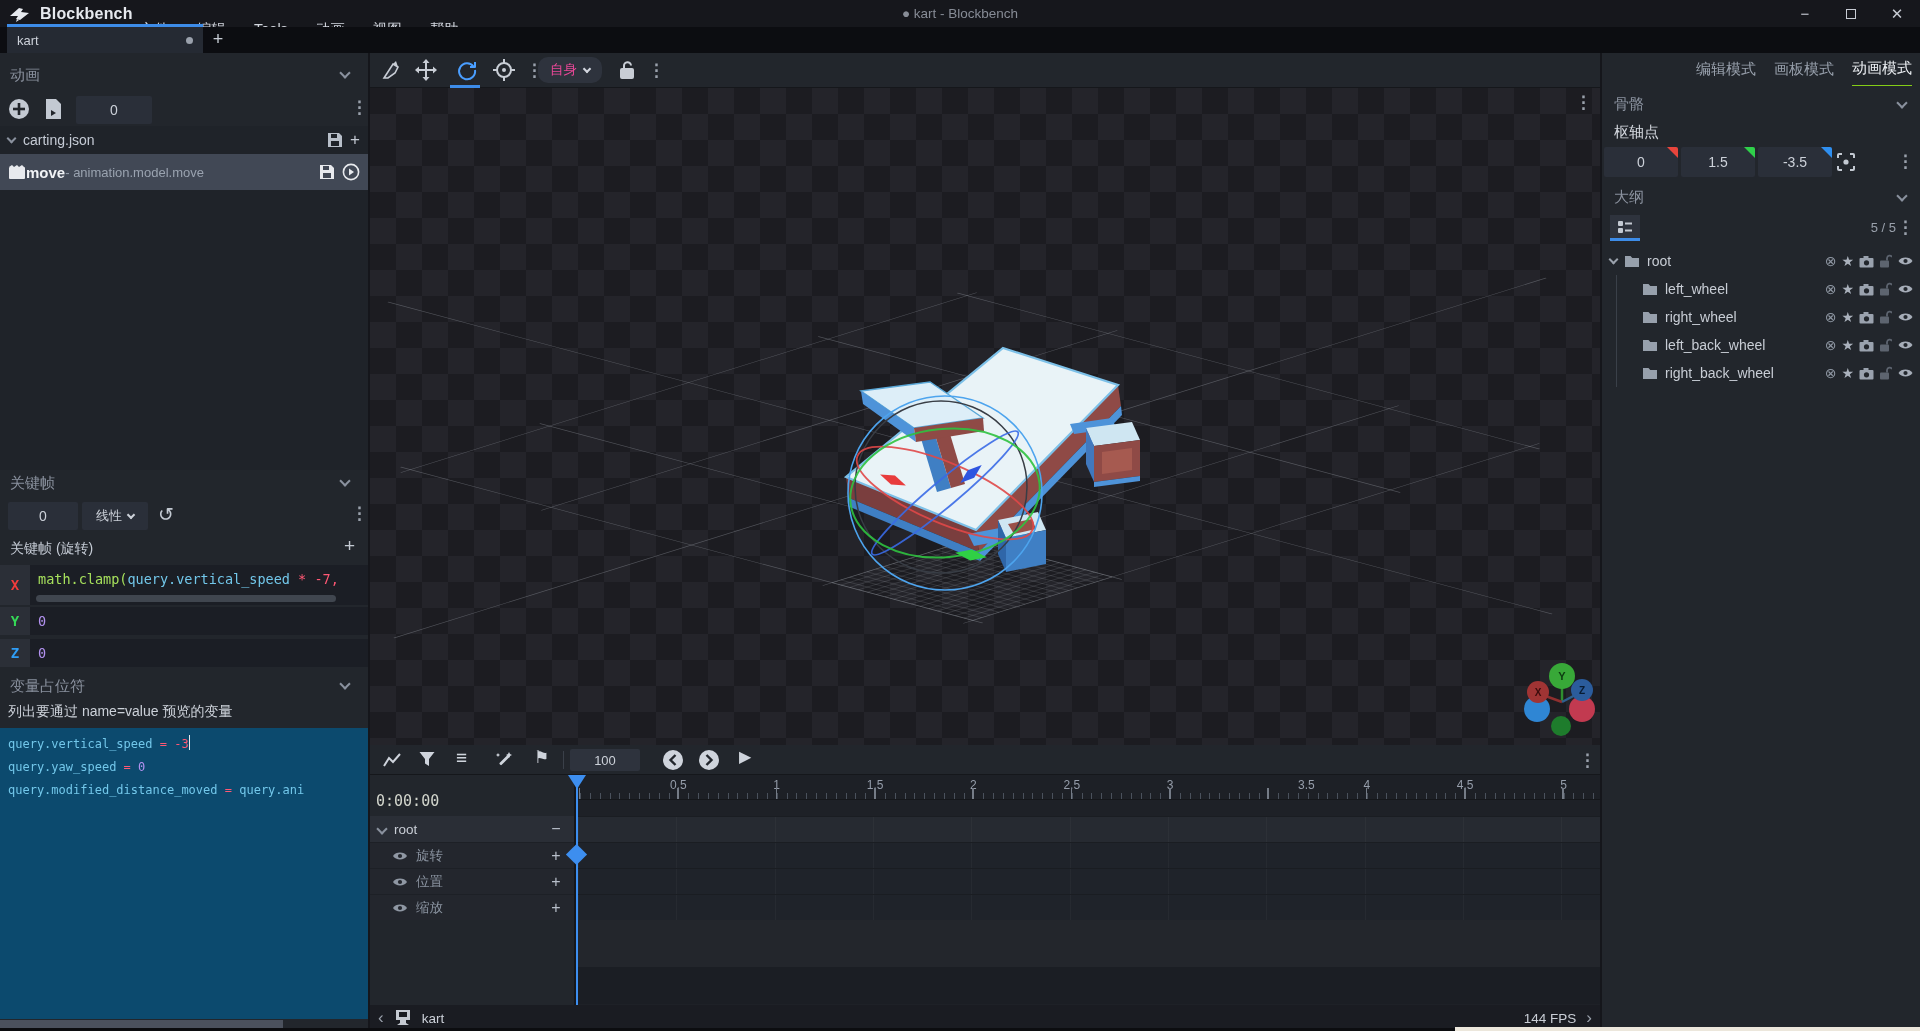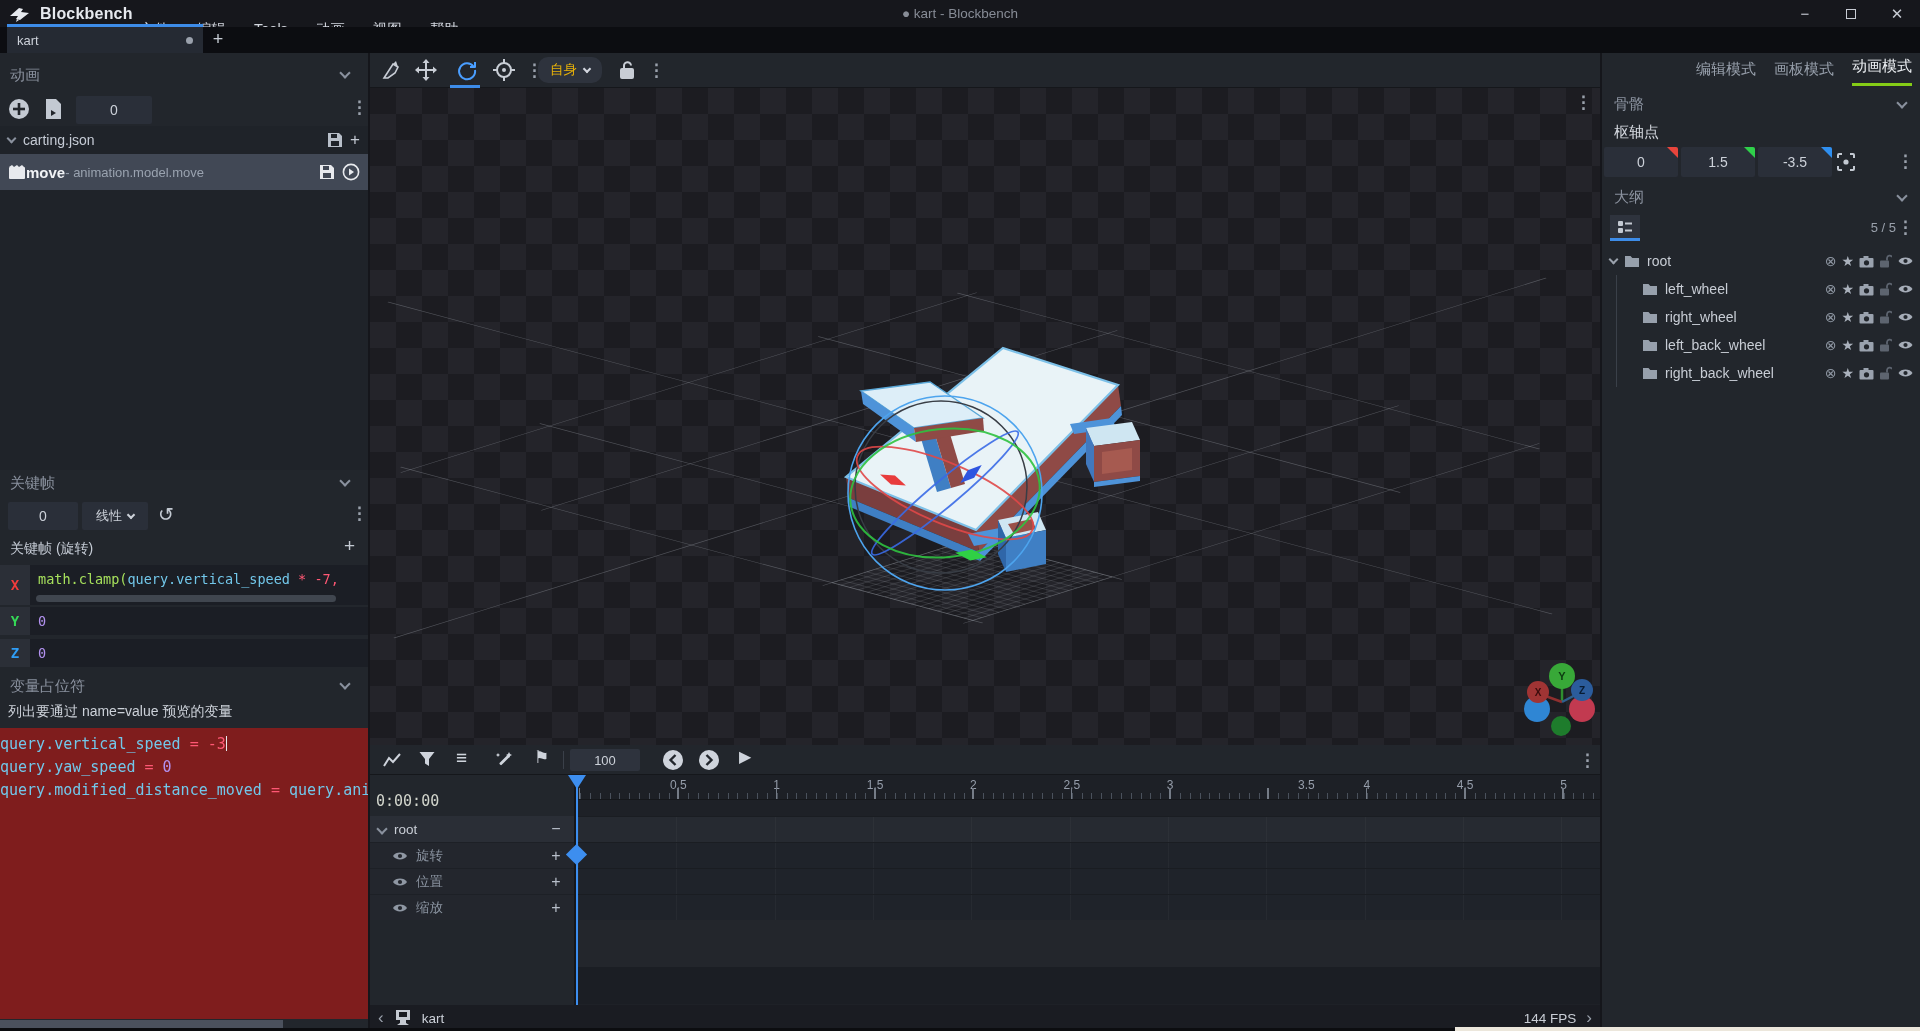--- a/index.html
+++ b/index.html
@@ -68,28 +68,28 @@
   .axis-label { width:30px; background:#2b2f37; display:flex; align-items:center; justify-content:center; font-weight:bold; font-size:14px; font-family:"DejaVu Sans Mono",monospace; }
   .axis-code { flex:1; background:#1b1e25; font-family:"DejaVu Sans Mono",monospace; font-size:13.5px; padding:6px 0 0 8px; white-space:nowrap; overflow:hidden; position:relative; }
   .axis-x { color:#f23c3c; } .axis-y { color:#35d957; } .axis-z { color:#2f9df5; }
   .x-scrollbar { position:absolute; left:6px; bottom:3px; width:300px; height:7px; background:#40464f; border-radius:4px; }
   .tok-green{color:#a6e05c} .tok-cyan{color:#72c7ea} .tok-red{color:#ff5874} .tok-purple{color:#b392f0} .tok-plain{color:#d8dce2}
   .caret{ display:inline-block; width:1px; height:15px; background:#e8eaee; vertical-align:-2px; }
 
   .ph-header { position:absolute; left:10px; top:624px; }
   .ph-chev { position:absolute; left:341px; top:627px; }
   .ph-hint { position:absolute; left:8px; top:650px; font-size:14px; color:#ccd1d9; }
-  .ph-code { position:absolute; left:0; top:675px; width:368px; height:291px; background:#7f1d1d; padding:5px 0 0 0; font-family:"DejaVu Sans Mono",monospace; font-size:15px; line-height:23px; white-space:nowrap; overflow:hidden; }
+  .ph-code { position:absolute; left:0; top:675px; width:368px; height:291px; background:#0c4a6e; padding:5px 0 0 8px; font-family:"DejaVu Sans Mono",monospace; font-size:12px; line-height:23px; white-space:nowrap; overflow:hidden; }
   .ph-scrollbar { position:absolute; left:0; top:967px; width:283px; height:9px; background:#4b515d; }
 
   
   .vp-toolbar { position:absolute; left:0; top:0; width:1230px; height:35px; background:#22262c; border-bottom:1px solid #15171b; }
   .vpt-item { position:absolute; top:5px; }
   .vpt-underline { position:absolute; left:80px; top:32px; width:30px; height:3px; background:#3d8ce8; }
-  .space-btn { position:absolute; left:168px; top:4px; width:64px; height:26px; background:#2e333d; border-radius:10px; display:flex; align-items:center; justify-content:center; gap:7px; font-size:13.5px; color:#eab308; }
+  .space-btn { position:absolute; left:168px; top:4px; width:64px; height:26px; background:#2e333d; border-radius:10px; display:flex; align-items:center; justify-content:center; gap:7px; font-size:13.5px; color:#ec4899; }
   .space-btn .chev { width:6px; height:6px; border-color:#d3d7df; margin-top:-3px; }
 
   
   .viewport { position:absolute; left:0; top:35px; width:1230px; height:657px;
     background:repeating-conic-gradient(#24242a 0% 25%, #1c1c21 0% 50%); background-size:52px 52px; }
   .scene { position:absolute; left:0; top:0; }
   .vp-kebab { position:absolute; right:8px; top:6px; }
 
   
   .tl-toolbar { position:absolute; left:0; top:692px; width:1230px; height:30px; background:#22262c; border-bottom:1px solid #15171b; }
@@ -128,21 +128,21 @@
   .statusbar { position:absolute; left:0; top:952px; width:1230px; height:26px; background:#1a1c22; }
   .sb-left { position:absolute; left:8px; top:0; height:26px; display:flex; align-items:center; gap:9px; }
   .sb-right { position:absolute; right:8px; top:0; height:26px; display:flex; align-items:center; gap:10px; }
   .sb-chev { font-size:17px; color:#9aa1ac; line-height:1; margin-top:-2px; }
   .sb-name { font-size:13.5px; color:#ccd1d9; }
   .sb-fps { font-size:13.5px; color:#c9ced6; }
 
   
   .mode-tabs { position:absolute; right:8px; top:0; height:33px; display:flex; gap:18px; align-items:flex-end; padding-top:7px; }
   .mode-tab { font-size:15px; color:#98a0ac; padding-bottom:7px; }
-  .mode-tab.active { color:#eef1f5; border-bottom:3px solid #84cc16; }
+  .mode-tab.active { color:#eef1f5; border-bottom:1px solid #84cc16; }
   .rp-bones-header { position:absolute; left:12px; top:42px; }
   .rp-bones-chev { position:absolute; right:14px; top:46px; }
   .rp-pivot-label { position:absolute; left:12px; top:70px; font-size:15px; color:#d3d7de; }
   .pivot-input { position:absolute; top:94px; width:74px; height:30px; overflow:hidden; }
   .pivot-input i { position:absolute; right:0; top:0; width:0; height:0; border-left:11px solid transparent; }
   .rp-crosshair { position:absolute; left:234px; top:99px; }
   .rp-kebab1 { position:absolute; right:6px; top:100px; }
   .rp-outline-header { position:absolute; left:12px; top:135px;font-family:Liberation Mono, monospace; }
   .rp-outline-chev { position:absolute; right:14px; top:139px; }
   .ol-toggle { position:absolute; left:8px; top:162px; width:30px; height:26px; background:#2e333d; border-bottom:3px solid #3d8ce8; display:flex; align-items:center; justify-content:center; }

